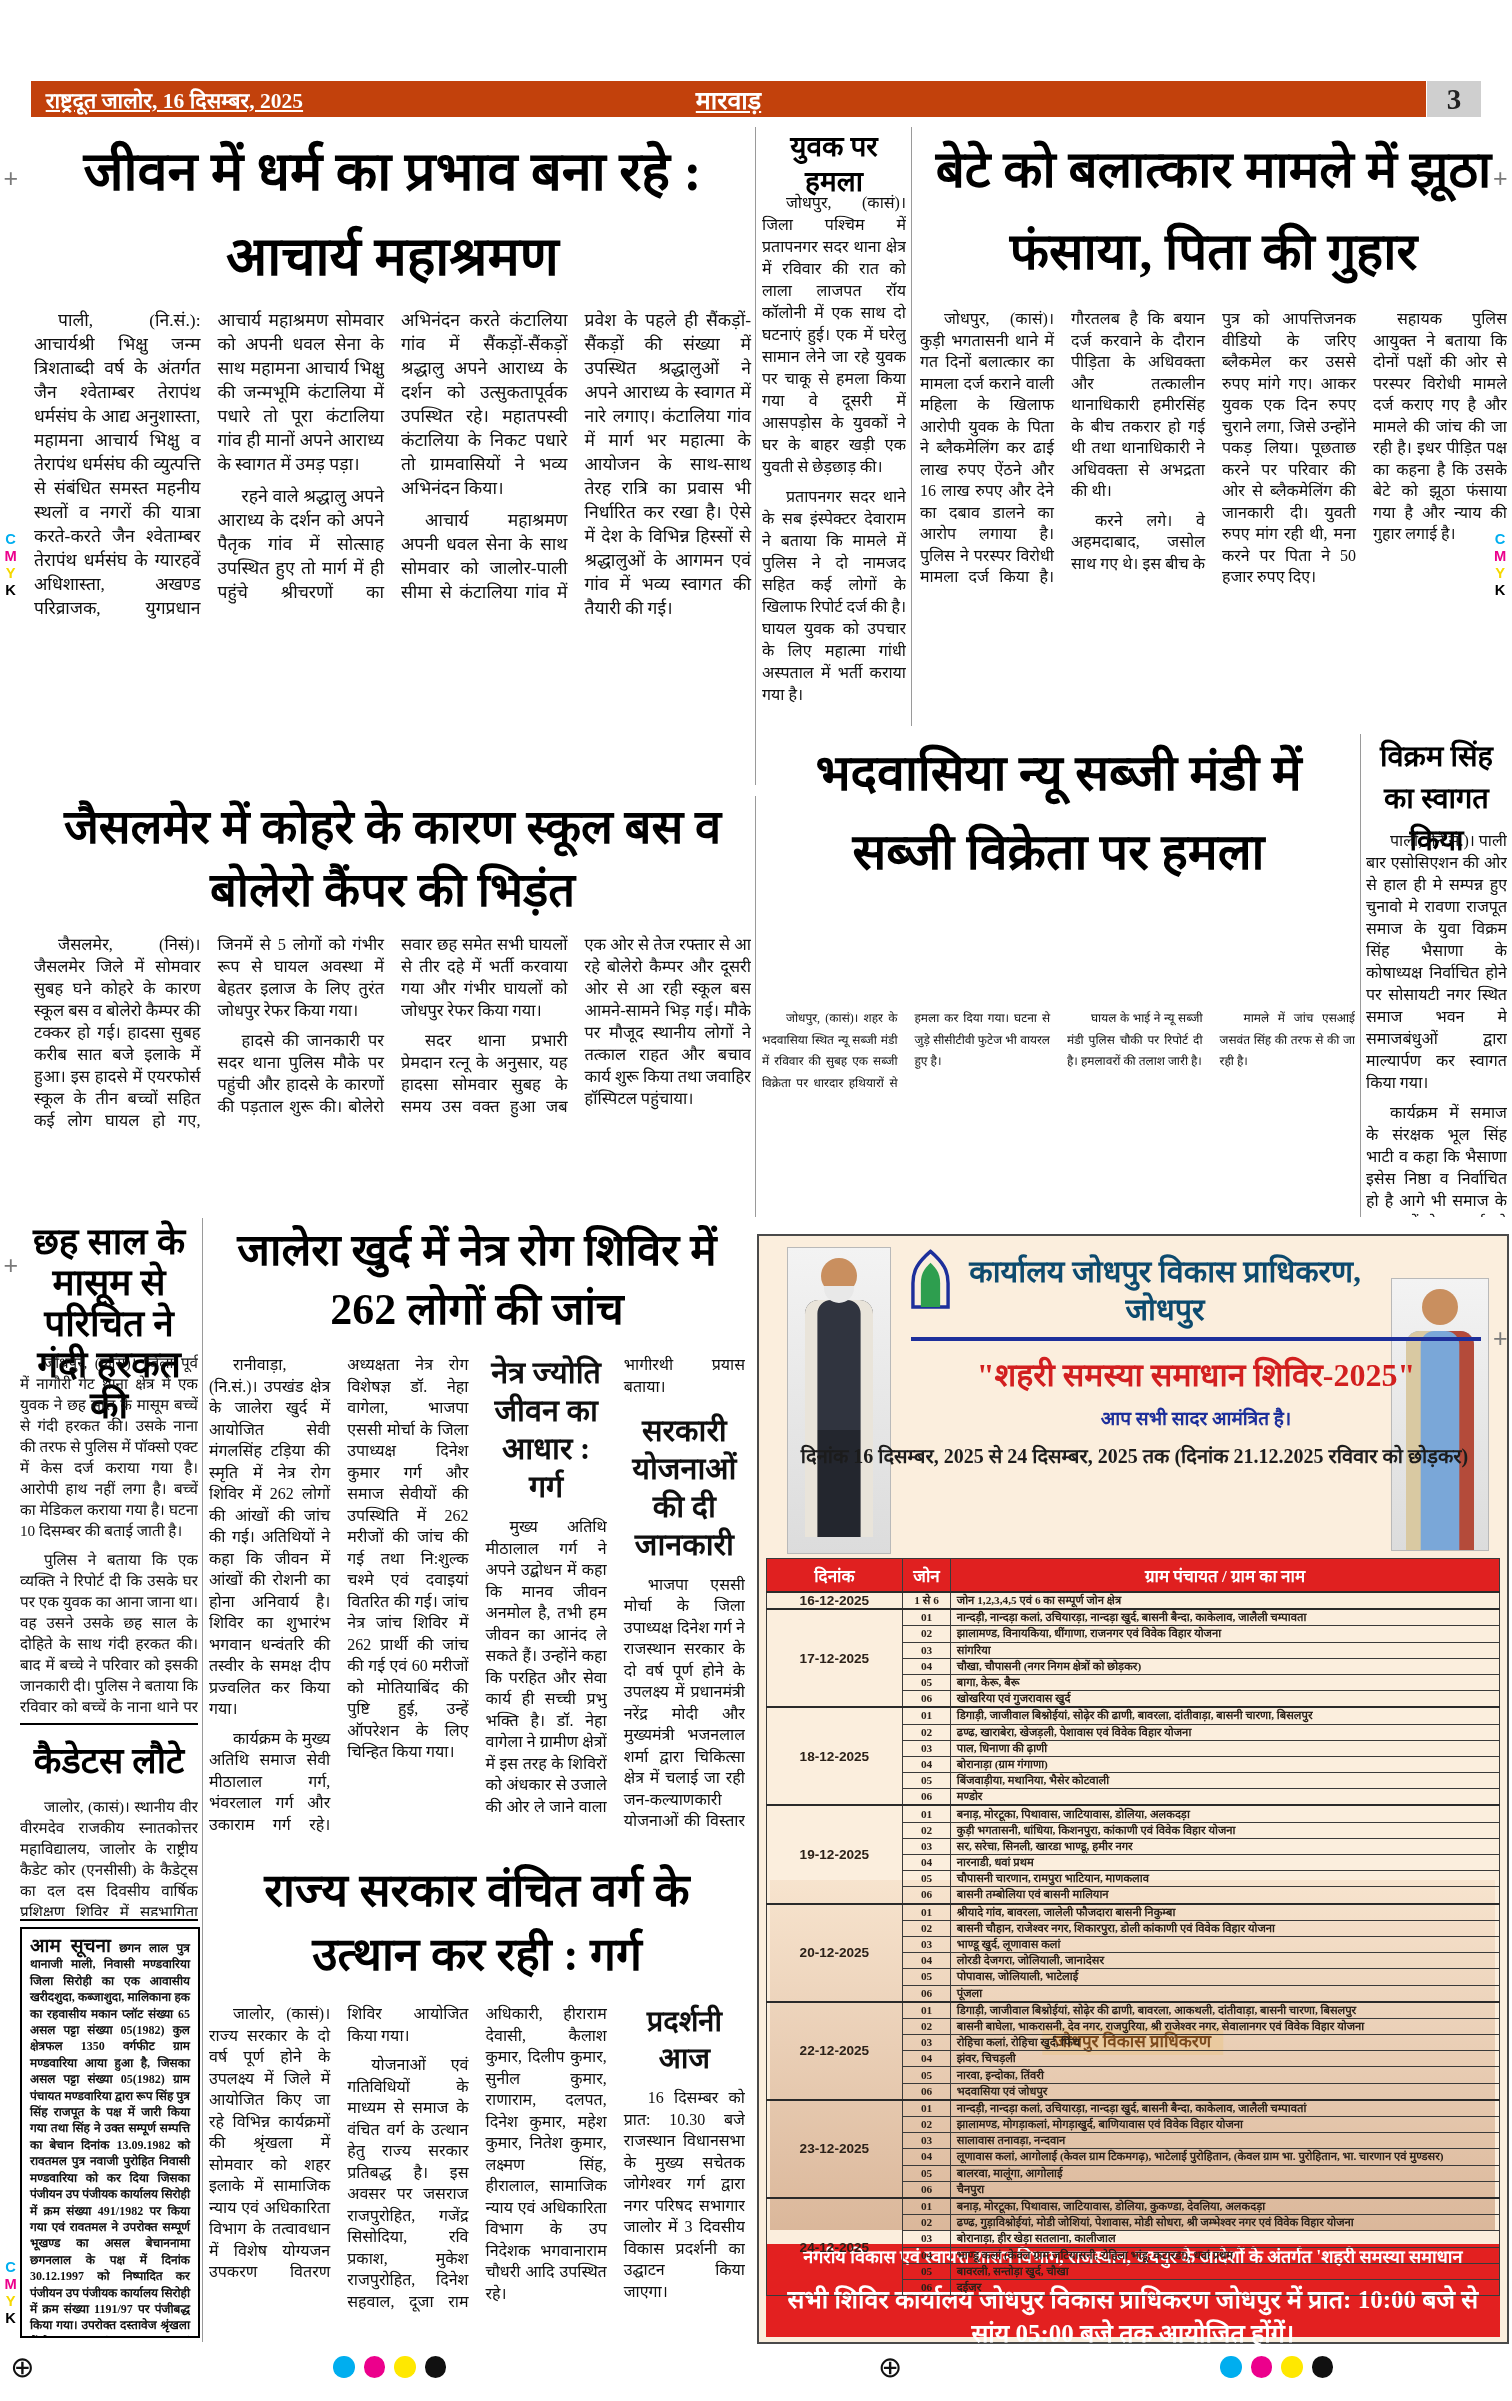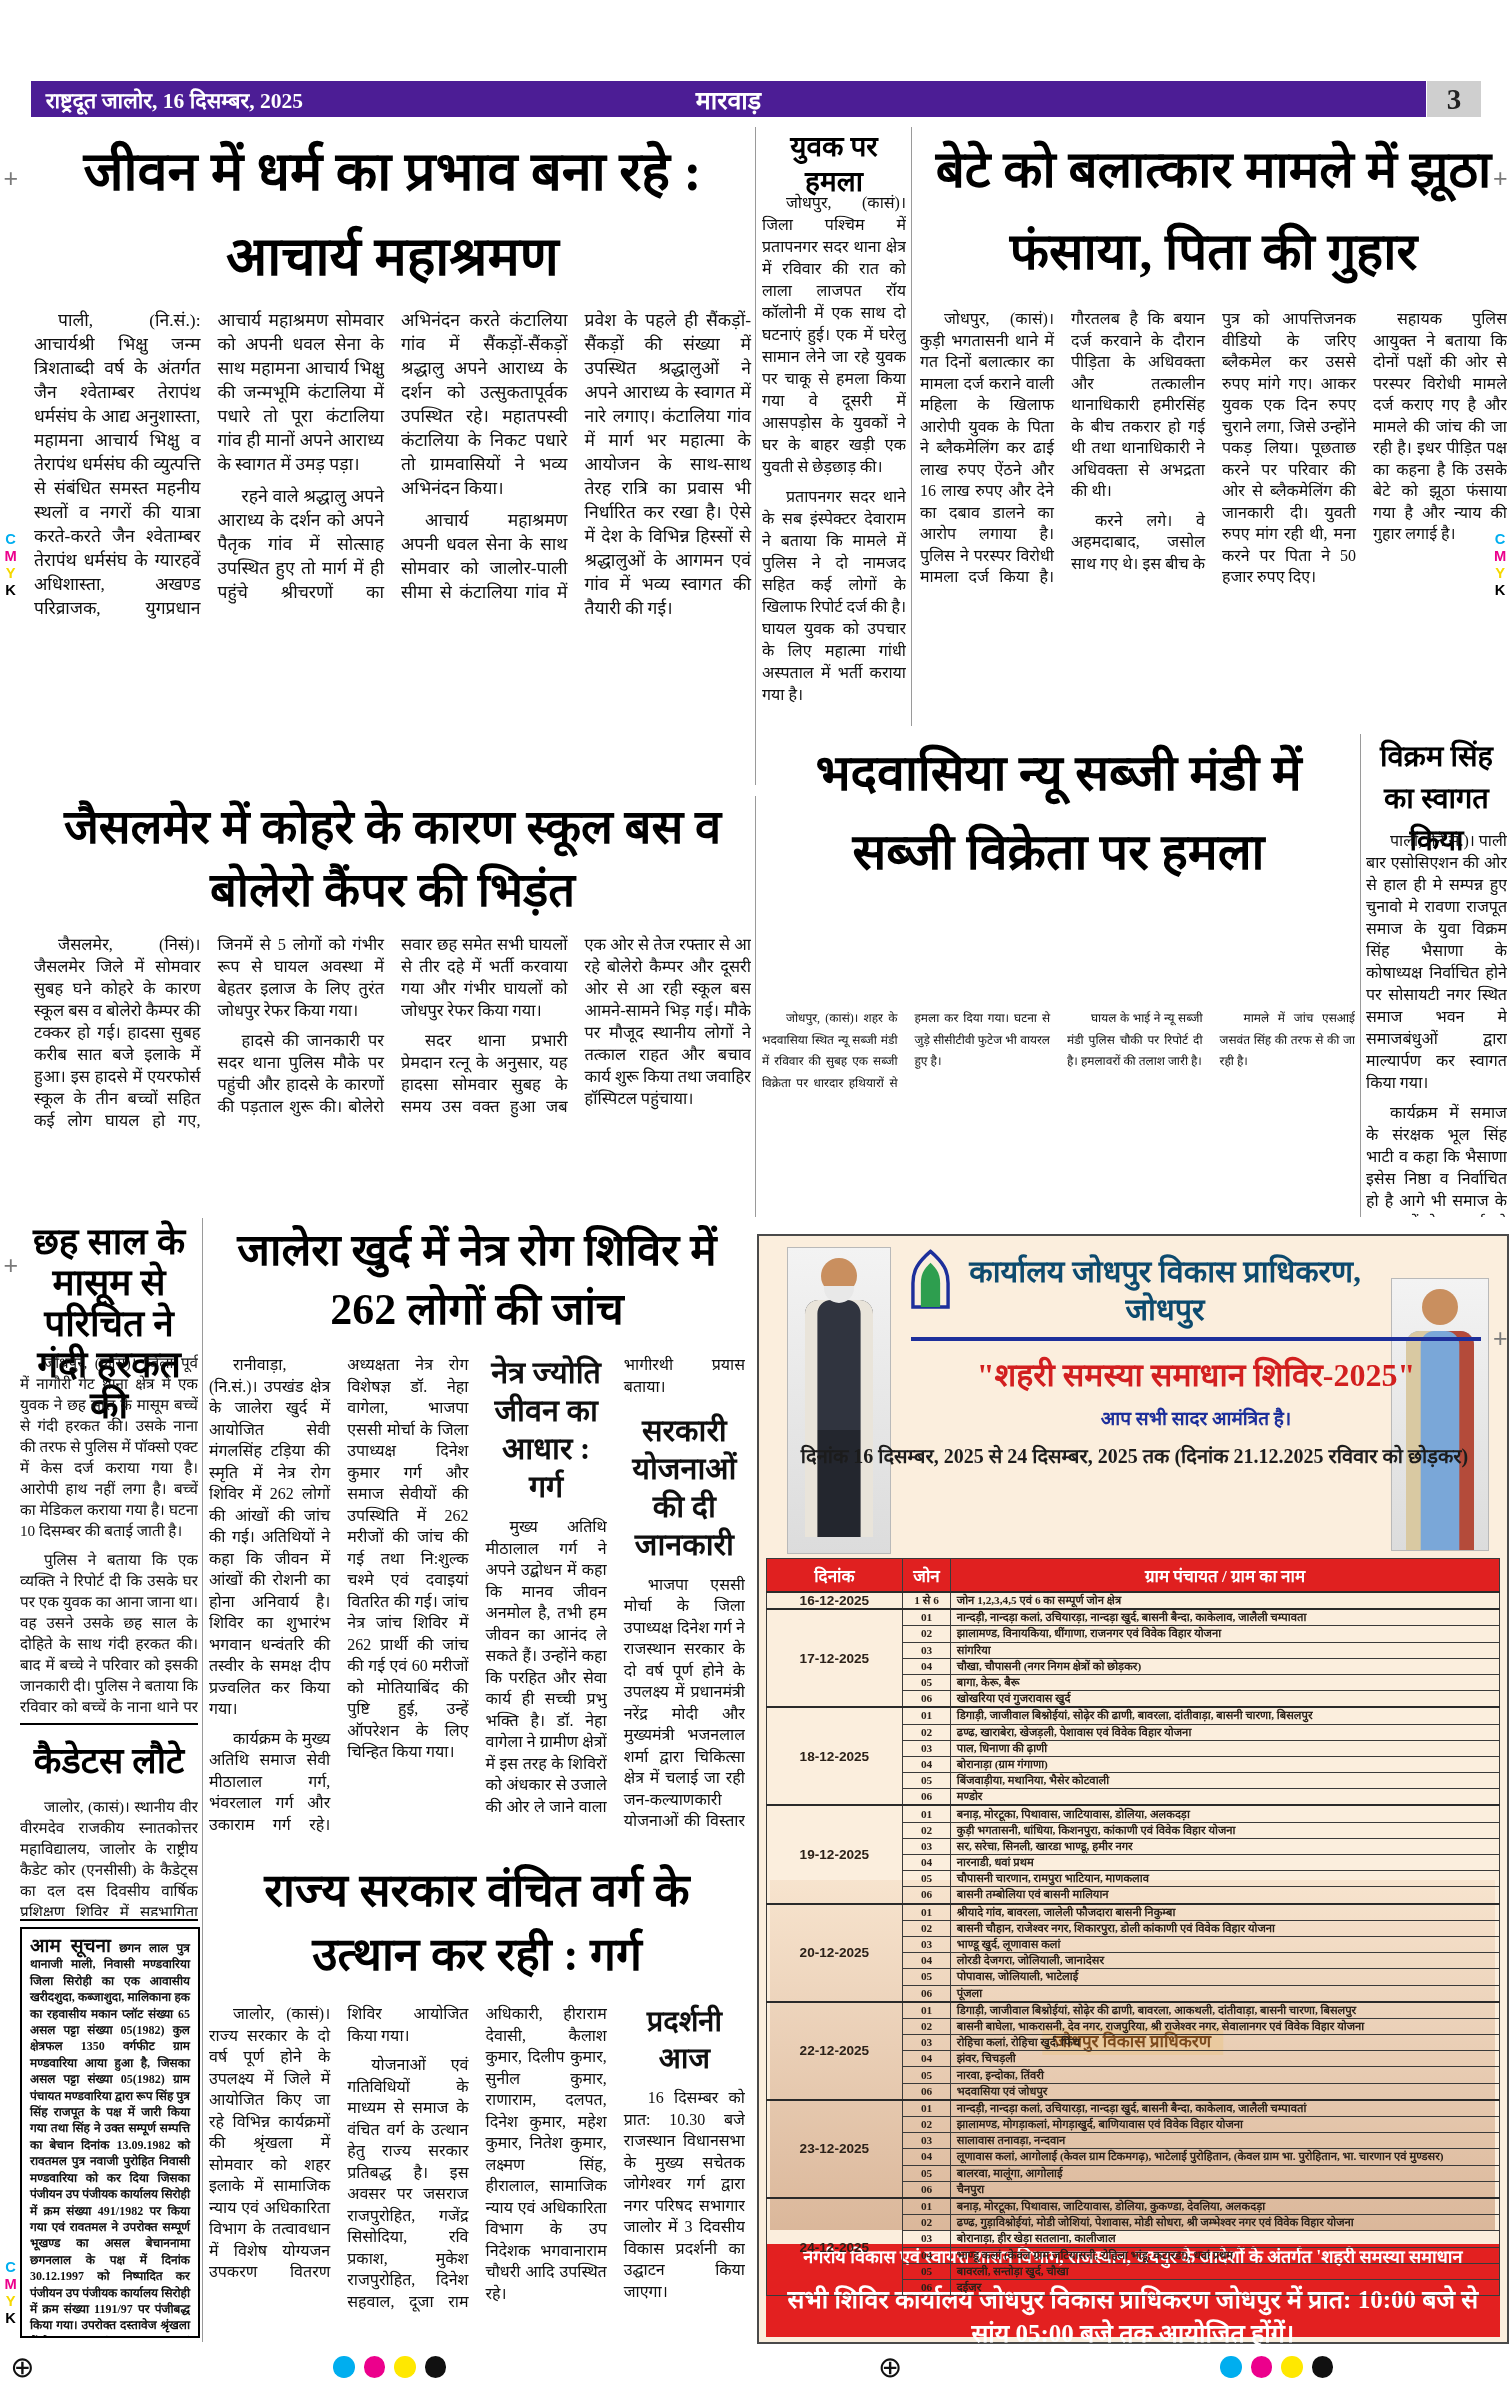--- a/index.html
+++ b/index.html
@@ -1,20 +1,20 @@
 <!DOCTYPE html>
 <html style="font-size:9px"><head>
 <meta charset="utf-8">
 <style>
   html,body{margin:0;padding:0;background:#dcdcdc;}
   .page{position:relative;width:1512px;height:2401px;background:#ffffff;
         font-family:"Liberation Serif",serif;color:#101010;overflow:hidden;}
   .abs{position:absolute;}
   
-  .masthead{background:#4c1d95;color:#fff;display:flex;align-items:center;padding:0 14.7px;box-sizing:border-box;}
+  .masthead{background:#c2410c;color:#fff;display:flex;align-items:center;padding:0 14.7px;box-sizing:border-box;text-decoration:underline;}
   .masthead .left{font-size:21.5px;font-weight:bold;flex:1;}
   .masthead .center{font-size:25px;font-weight:bold;flex:0 0 auto;}
   .masthead .right-spacer{flex:1;}
   .pageno{background:#cfcfcf;color:#222;font-size:29px;font-weight:bold;display:flex;align-items:center;justify-content:center;}
   
   .headline{font-weight:bold;text-align:center;color:#000;}
   .body-text{text-align:justify;}
   .body-text p{margin:0 0 8px 0;text-indent:24px;}
   .cols-4{column-count:4;column-gap:17px;column-fill:balance;}
   .subhead{font-weight:bold;text-align:center;margin:14.7px 0 10.2px 0;break-inside:avoid;}

